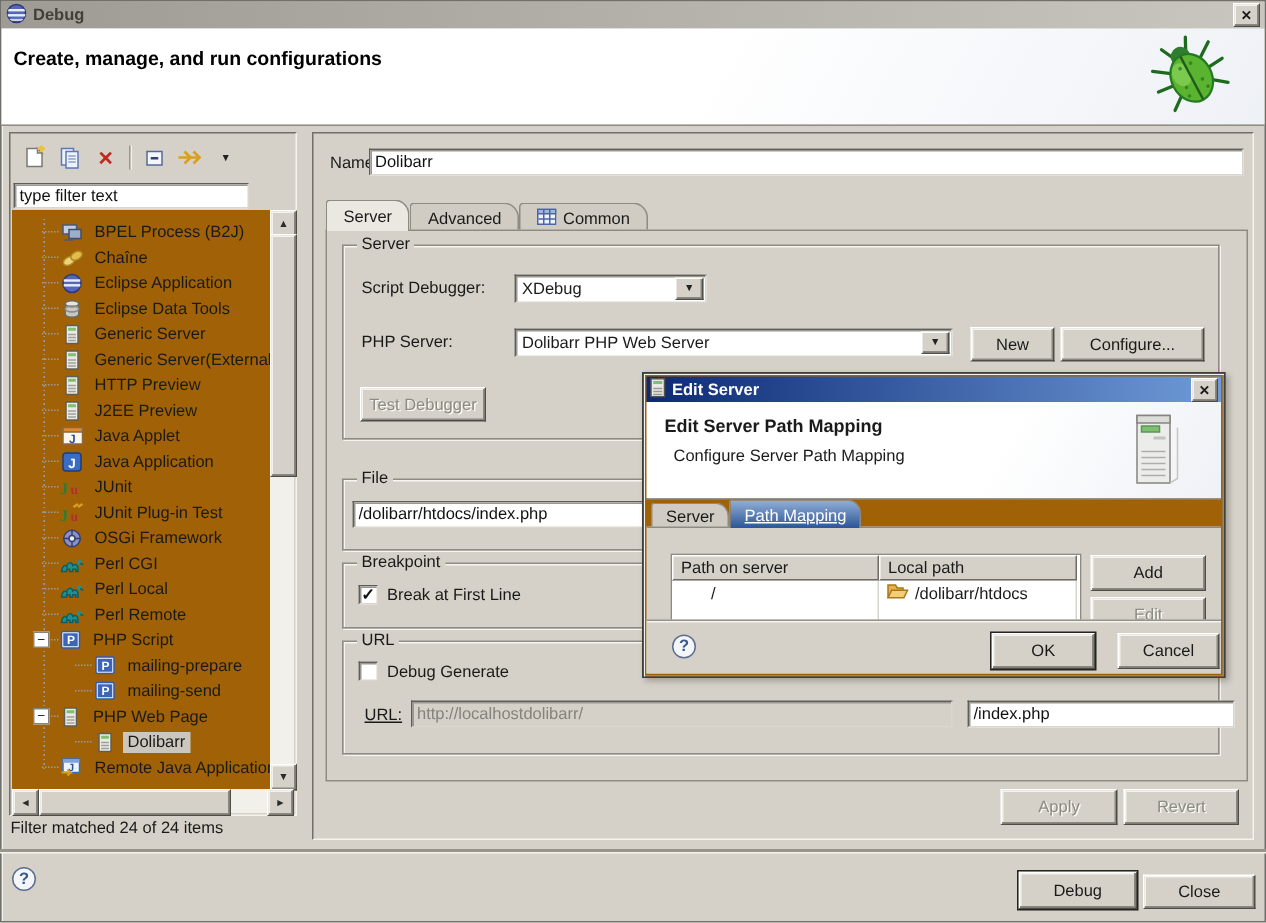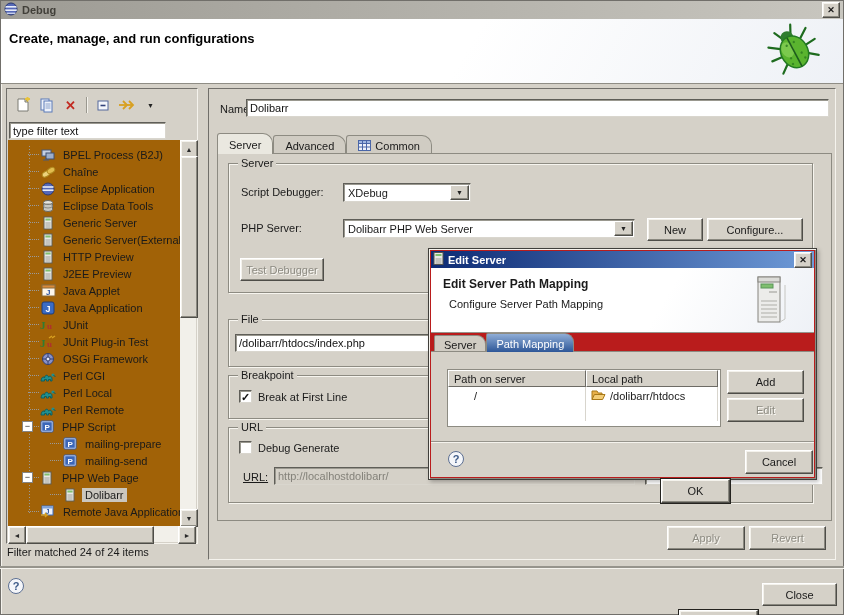--- a/index.html
+++ b/index.html
@@ -9,21 +9,21 @@
     font-family:"Liberation Sans", sans-serif;font-size:11px;
   }
   .frame{position:absolute;inset:0;border:1px solid #716f6a;box-shadow:inset 1px 1px 0 #f5f3ed;}
   
   .btn{
     background:#d5d1c8;border:1px solid;border-color:#ffffff #4e4d48 #4e4d48 #ffffff;
     box-shadow:inset -1px -1px 0 #8a887f, inset 1px 1px 0 #f4f2ec;
     display:flex;align-items:center;justify-content:center;
     font-family:"Liberation Sans",sans-serif;font-size:11px;color:#1a1a1a;cursor:default;
   }
-  .btn.default{outline:1px solid #24231f;margin-top:29px;}
+  .btn.default{outline:1px solid #24231f;}
   .btn.disabled{color:#8d8b82;text-shadow:1px 1px 0 #fbfaf6;}
   .field{
     background:#fff;border:1px solid;border-color:#5f5e58 #d9d6ce #d9d6ce #5f5e58;
     box-shadow:inset 1px 1px 0 #9a988f;
     font-family:"Liberation Sans",sans-serif;font-size:11px;color:#111;
     padding:1px 3px;box-sizing:border-box;
   }
   .field.disabledf{background:#d5d1c8;color:#84827a;}
   .combo{position:absolute;display:flex;align-items:center;background:#fff;
     border:1px solid;border-color:#5f5e58 #d9d6ce #d9d6ce #5f5e58;box-shadow:inset 1px 1px 0 #9a988f;box-sizing:border-box;}
@@ -79,31 +79,31 @@
   .status{position:absolute;left:7px;top:546px;}
   
   .right-panel{position:absolute;left:208px;top:88px;width:628px;height:472px;
     border:1px solid;border-color:#716f6a #f5f3ed #f5f3ed #716f6a;box-sizing:border-box;}
   .tabs{position:absolute;left:8px;top:44px;display:flex;align-items:flex-end;height:21px;}
   .tab{height:19px;padding:2px 11px 0;border:1px solid #8d8b82;border-bottom:none;border-radius:3px 10px 0 0;
     background:#d0ccc3;display:flex;align-items:center;gap:4px;box-sizing:border-box;}
   .tab.active{background:#eae8e0;height:21px;position:relative;z-index:3;}
   .tabpane{position:absolute;left:8px;top:64px;width:613px;height:366px;border:1px solid #8d8b82;background:#d5d1c8;}
   
-  .dialog{position:absolute;left:428px;top:248px;width:389px;height:232px;background:#b91c1c;z-index:10;
+  .dialog{position:absolute;left:428px;top:248px;width:389px;height:204px;background:#a16207;z-index:10;
     border:1px solid #403f3b;box-shadow:inset 1px 1px 0 #f5f3ed, inset -1px -1px 0 #8a887f, 2px 2px 4px rgba(0,0,0,.25);box-sizing:border-box;}
   .dlg-title{position:absolute;left:2px;top:2px;right:2px;height:17px;
     background:linear-gradient(90deg,#0c2a74,#6f9bd8);display:flex;align-items:center;gap:4px;padding:0 2px;color:#fff;font-weight:bold;}
   .dlg-header{position:absolute;left:2px;top:19px;right:2px;height:64px;background:linear-gradient(120deg,#ffffff 60%,#eef1f6);border-bottom:1px solid #96948c;}
   .dlg-h1{position:absolute;left:12px;top:9px;font-size:12px;font-weight:bold;}
   .dlg-h2{position:absolute;left:18px;top:30px;}
   .tower{position:absolute;right:28px;top:7px;}
   .dtabs{position:absolute;left:5px;top:84px;display:flex;align-items:flex-end;height:19px;}
   .dtab{height:17px;padding:1px 9px 0;border:1px solid #8d8b82;border-bottom:none;border-radius:2px 9px 0 0;background:#d0ccc3;display:flex;align-items:center;box-sizing:border-box;}
-  .dtab.active{height:19px;background:linear-gradient(180deg,#8fadd6,#2d5697);color:#fff;z-index:2;position:relative;}
+  .dtab.active{height:19px;background:linear-gradient(180deg,#8fadd6,#2d5697);color:#fff;text-decoration:underline;z-index:2;position:relative;}
   .dlg-body{position:absolute;left:2px;top:102px;right:2px;bottom:2px;border-top:1px solid #8d8b82;background:#d5d1c8;}
   .ptable{position:absolute;left:16px;top:17px;width:272px;height:56px;background:#fff;border:1px solid #8d8b82;}
   .pt-head{display:flex;height:17px;}
   .pt-hcell{background:#d5d1c8;border:1px solid;border-color:#fff #6d6b65 #6d6b65 #fff;box-sizing:border-box;display:flex;align-items:center;padding:0 5px;}
   .pt-row{display:flex;height:17px;align-items:center;}
   .pt-cell{box-sizing:border-box;display:flex;align-items:center;gap:4px;padding:0 5px;height:100%;border-right:1px solid #d8d5cd;}
   .w1{width:138px;flex:none;} .w2{width:132px;flex:none;}
   .dlg-footer{position:absolute;left:2px;right:2px;bottom:2px;height:35px;background:#d5d1c8;
     border-top:1px solid #96948c;box-shadow:0 1px 0 #f5f3ed inset;z-index:5;}
   

